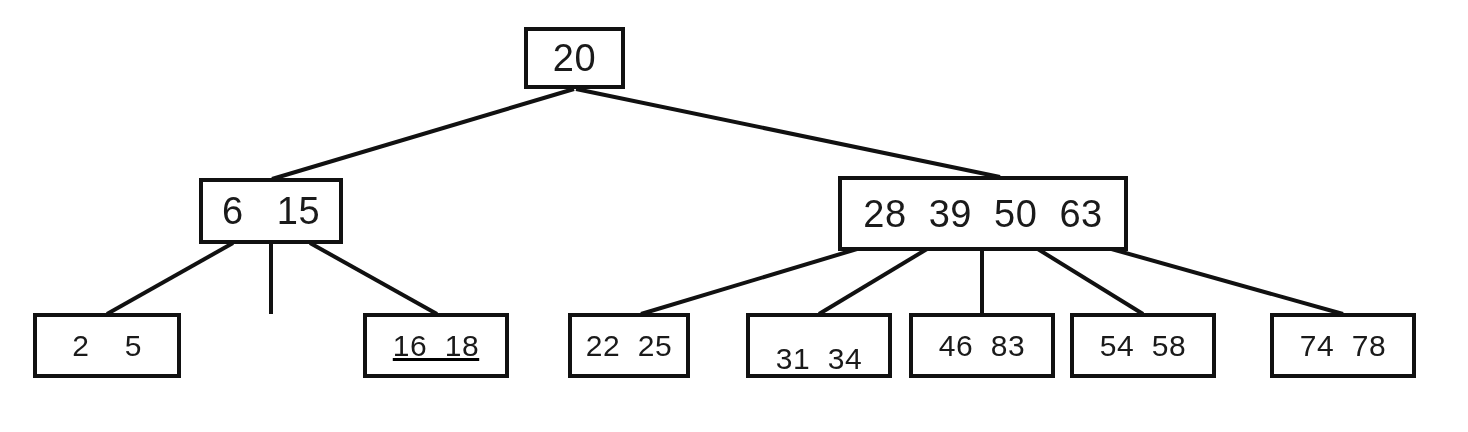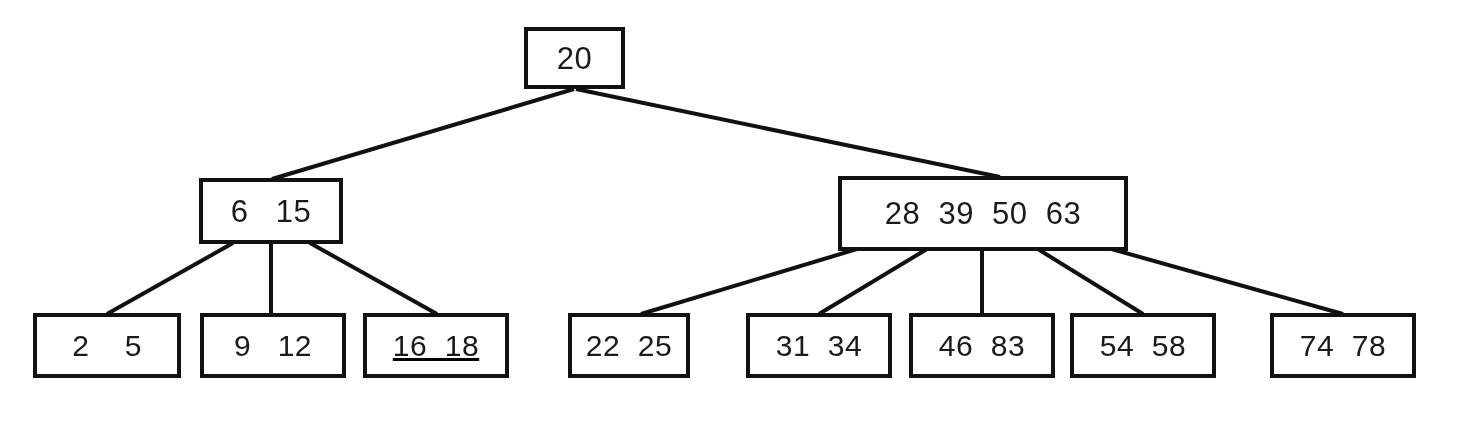--- a/index.html
+++ b/index.html
@@ -37,21 +37,21 @@
     justify-content: center;
     z-index: 5;
   }
   .node-keys {
     display: flex;
     align-items: center;
     justify-content: center;
     white-space: pre;
     color: #1a1a1a;
     font-family: "Liberation Sans", sans-serif;
-    font-size: 31px;
+    font-size: 38px;
     line-height: 1;
     letter-spacing: 0.5px;
   }
   .leaf-node .node-keys {
     font-size: 30px;
   }
 </style>
 </head>
 <body>
 
@@ -80,30 +80,27 @@
     <span class="node-keys">6   15</span>
   </div>
 
   <div class="tree-node internal-node" style="left: 838px; top: 176px; width: 290px; height: 75px; border-color: rgb(17, 17, 17); border-width: 4px;">
     <span class="node-keys">28  39  50  63</span>
   </div>
 
   <div class="tree-node leaf-node" style="left: 33px; top: 313px; width: 148px; height: 65px; border-color: rgb(17, 17, 17); border-width: 4px;">
     <span class="node-keys">2    5</span>
   </div>
-  <div class="tree-node leaf-node" style="left: 200px; top: 313px; width: 146px; height: 65px; border-color: rgb(17, 17, 17); border-width: 4px;">
-    <span class="node-keys">9   12</span>
-  </div>
   <div class="tree-node leaf-node" style="left: 363px; top: 313px; width: 146px; height: 65px; border-color: rgb(17, 17, 17); border-width: 4px; text-decoration: underline;">
     <span class="node-keys">16  18</span>
   </div>
   <div class="tree-node leaf-node" style="left: 568px; top: 313px; width: 122px; height: 65px; border-color: rgb(17, 17, 17); border-width: 4px;">
     <span class="node-keys">22  25</span>
   </div>
-  <div class="tree-node leaf-node" style="left: 746px; top: 313px; width: 146px; height: 65px; border-color: rgb(17, 17, 17); border-width: 4px;">
+  <div class="tree-node leaf-node" style="left: 746px; top: 313px; width: 146px; height: 65px; border-color: rgb(17, 17, 17); border-width: 4px; align-items: flex-end;">
     <span class="node-keys">31  34</span>
   </div>
   <div class="tree-node leaf-node" style="left: 909px; top: 313px; width: 146px; height: 65px; border-color: rgb(17, 17, 17); border-width: 4px;">
     <span class="node-keys">46  83</span>
   </div>
   <div class="tree-node leaf-node" style="left: 1070px; top: 313px; width: 146px; height: 65px; border-color: rgb(17, 17, 17); border-width: 4px;">
     <span class="node-keys">54  58</span>
   </div>
   <div class="tree-node leaf-node" style="left: 1270px; top: 313px; width: 146px; height: 65px; border-color: rgb(17, 17, 17); border-width: 4px;">
     <span class="node-keys">74  78</span>

